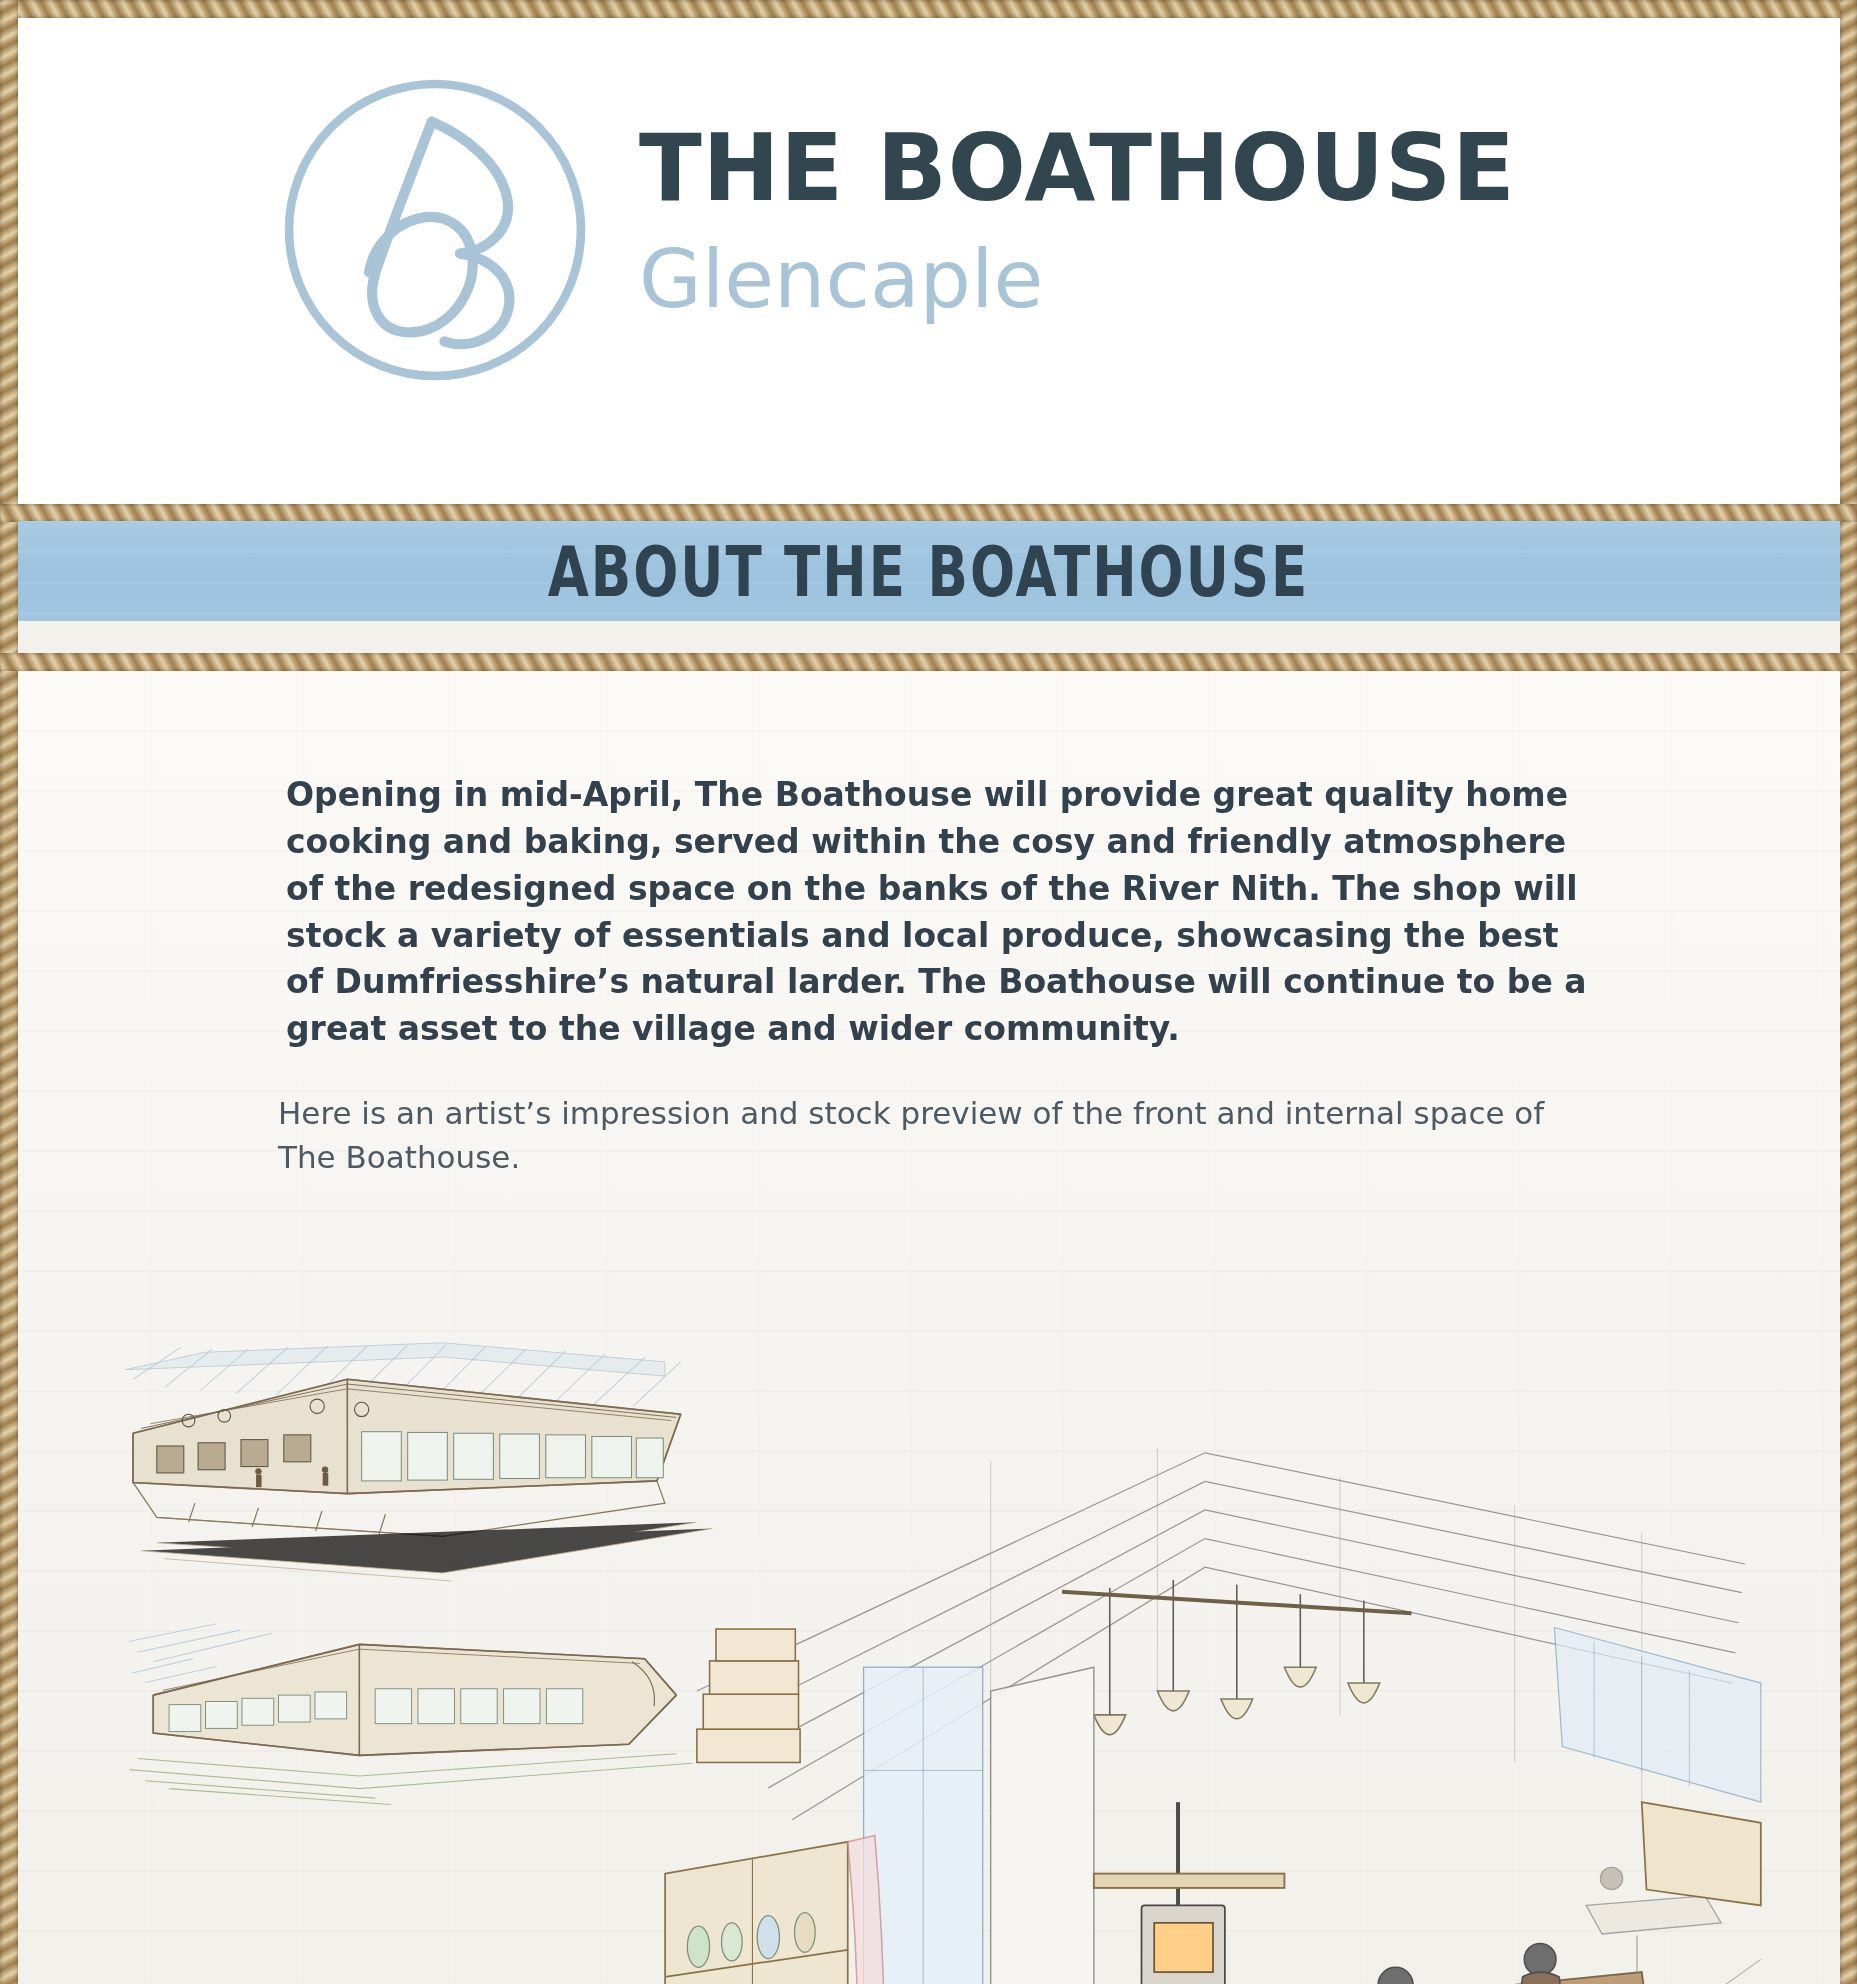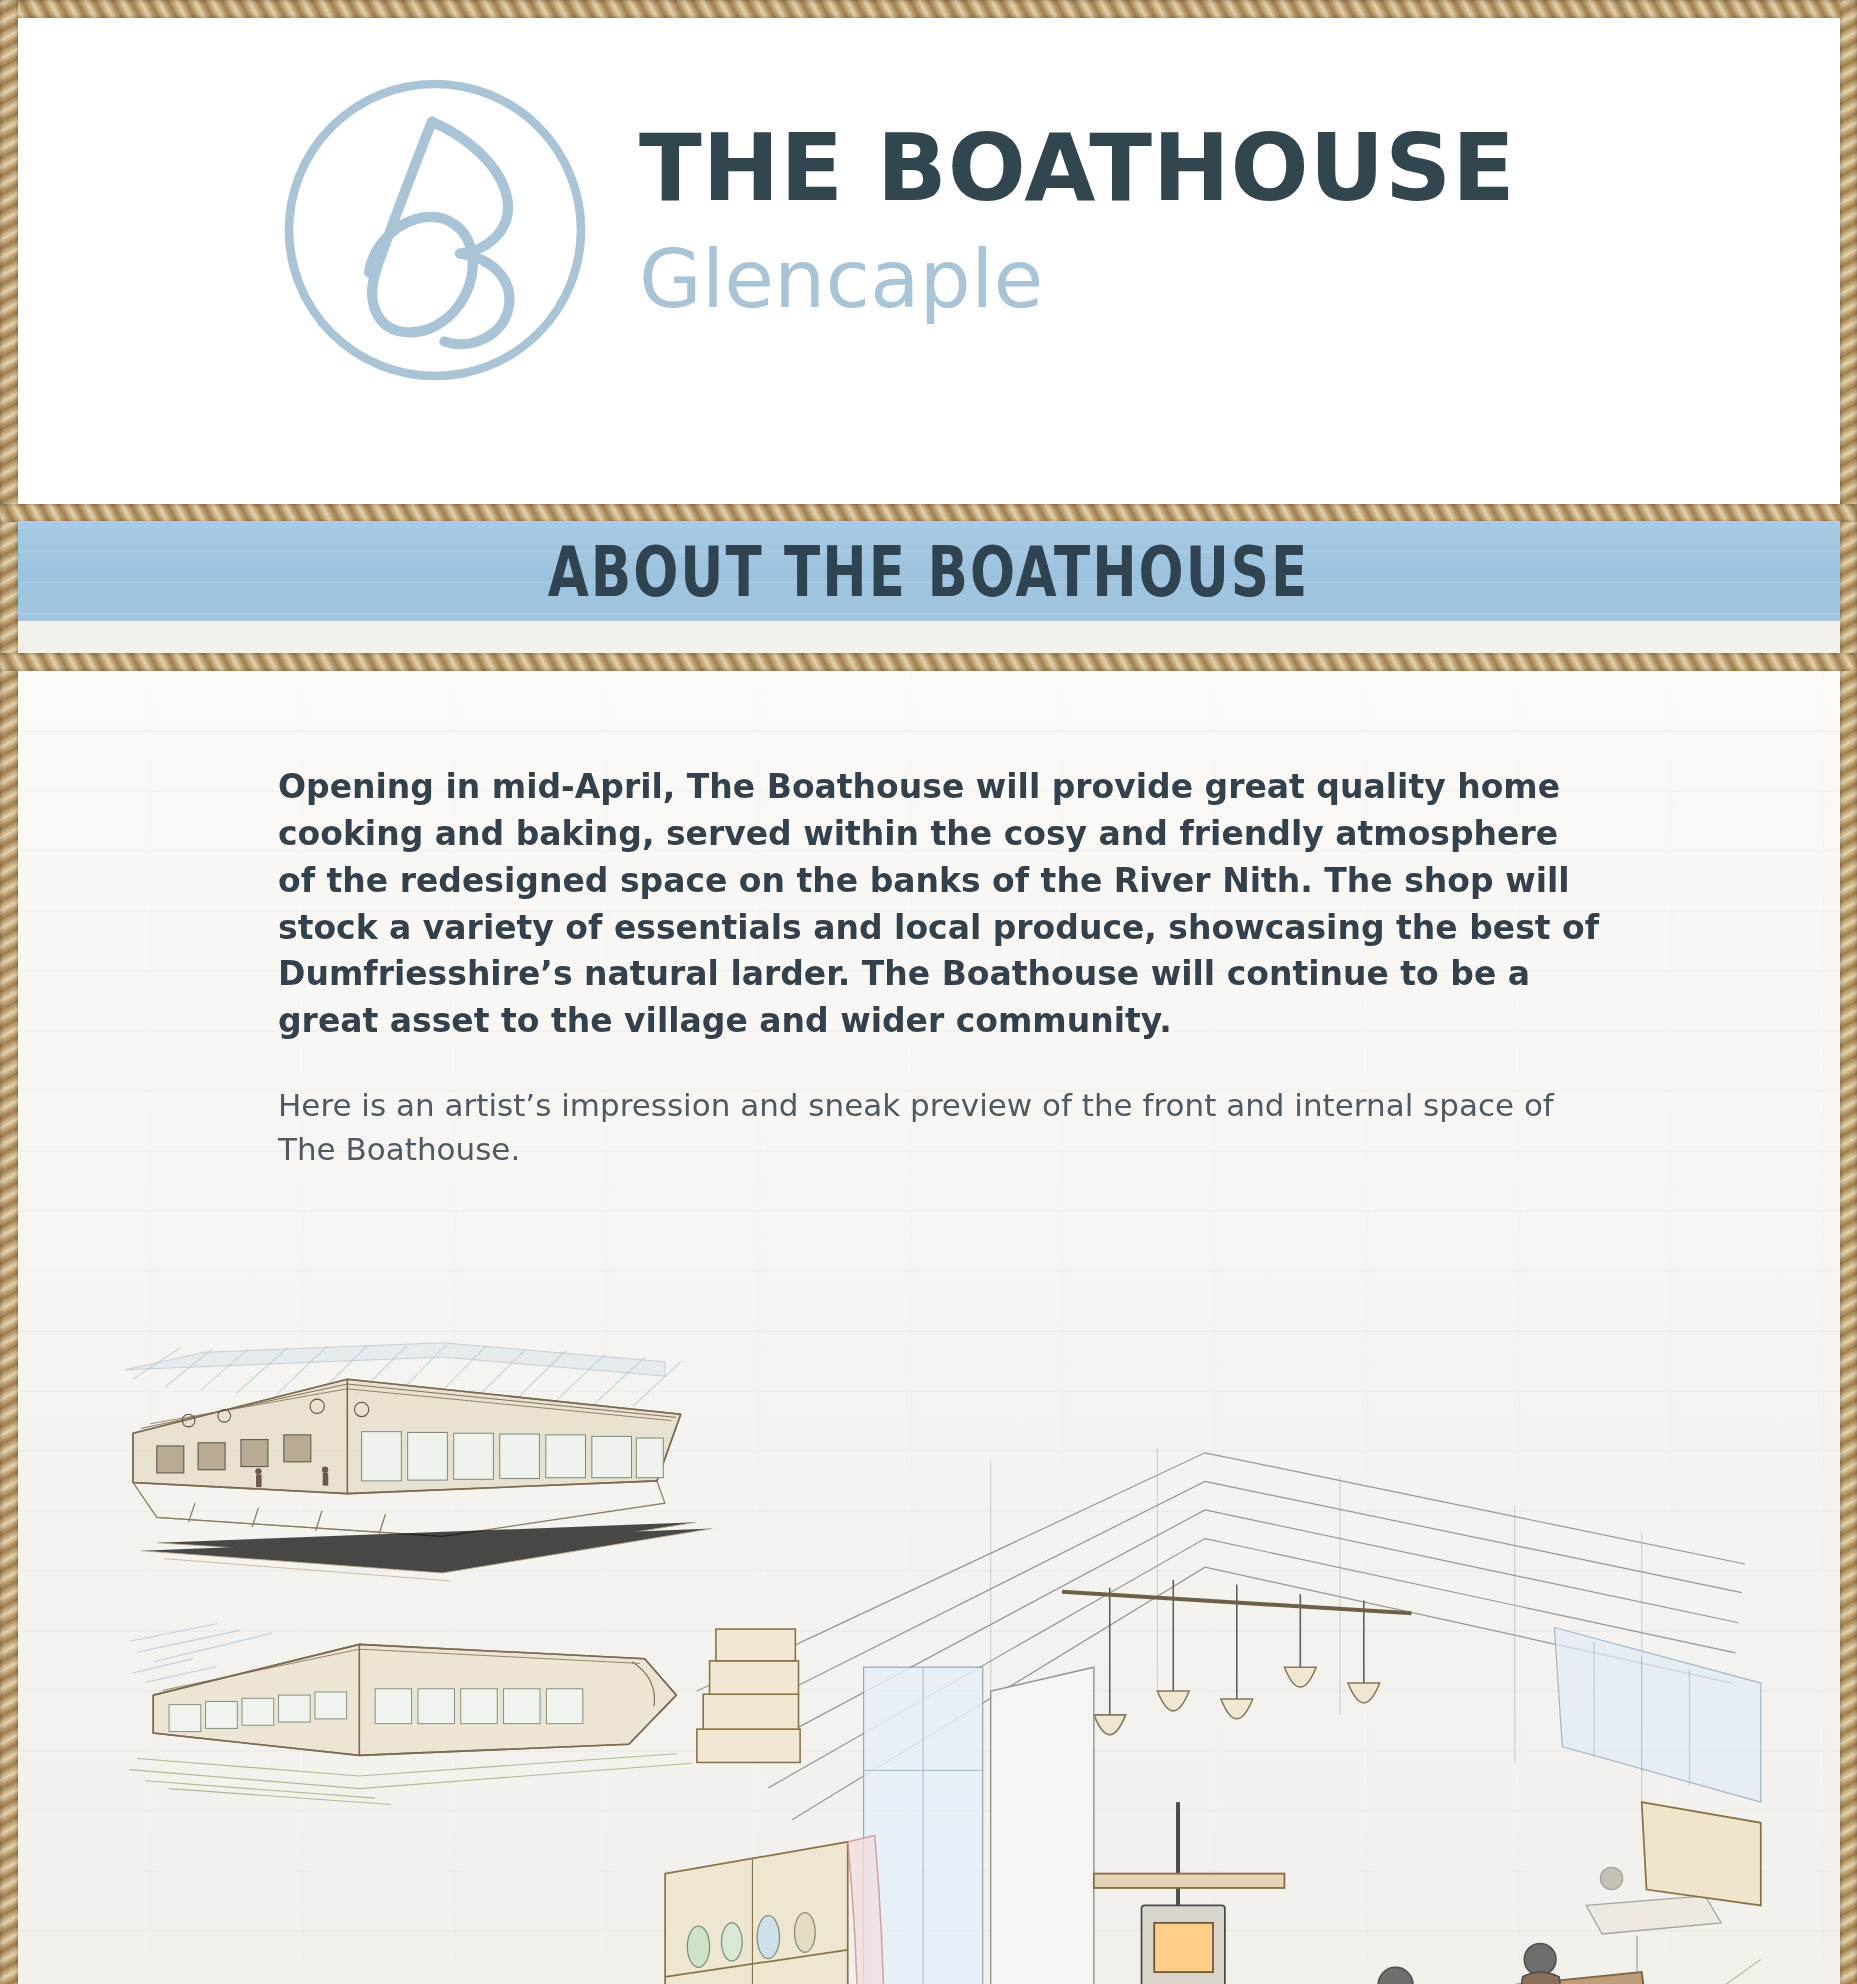--- a/index.html
+++ b/index.html
@@ -154,21 +154,21 @@
   }
 
   
   .body-text {
     position: absolute;
     left: 278px;
     top: 764px;
     width: 1322px;
   }
   .lead {
-    margin: 0;
+    margin: 8px;
     font-family: "DejaVu Sans", sans-serif;
     font-weight: bold;
     font-size: 33px;
     line-height: 1.42;
     color: #33414c;
   }
   .sub {
     margin: 38px 0 0 0;
     font-family: "DejaVu Sans", sans-serif;
     font-weight: normal;
@@ -223,21 +223,21 @@
   </div>
 
   <div class="rope-div rope-div-a"></div>
   <div class="title-bar">
     <h2>ABOUT THE BOATHOUSE</h2>
   </div>
   <div class="rope-div rope-div-b"></div>
 
   <div class="body-text">
     <p class="lead">Opening in mid-April, The Boathouse will provide great quality home cooking and baking, served within the cosy and friendly atmosphere of the redesigned space on the banks of the River Nith. The shop will stock a variety of essentials and local produce, showcasing the best of Dumfriesshire’s natural larder. The Boathouse will continue to be a great asset to the village and wider community.</p>
-    <p class="sub">Here is an artist’s impression and sneak preview of the front and internal space of The Boathouse.</p>
+    <p class="sub">Here is an artist’s impression and stock preview of the front and internal space of The Boathouse.</p>
   </div>
 
   <div class="art-area">
 
     <div class="sketch sketch-ext-top">
       <svg viewBox="0 0 870 325" xmlns="http://www.w3.org/2000/svg">
         <g stroke="#6f8ea6" stroke-width="1.1" fill="none" opacity="0.75">
           <path d="M20 40 L120 18 L420 6 L700 30 L700 48 L420 24 L120 36 Z" fill="#cfe0ec" opacity="0.55"></path>
           <g stroke="#8fb4cf" stroke-width="1.6" opacity="0.6">
             <path d="M30 52 L90 12"></path>

